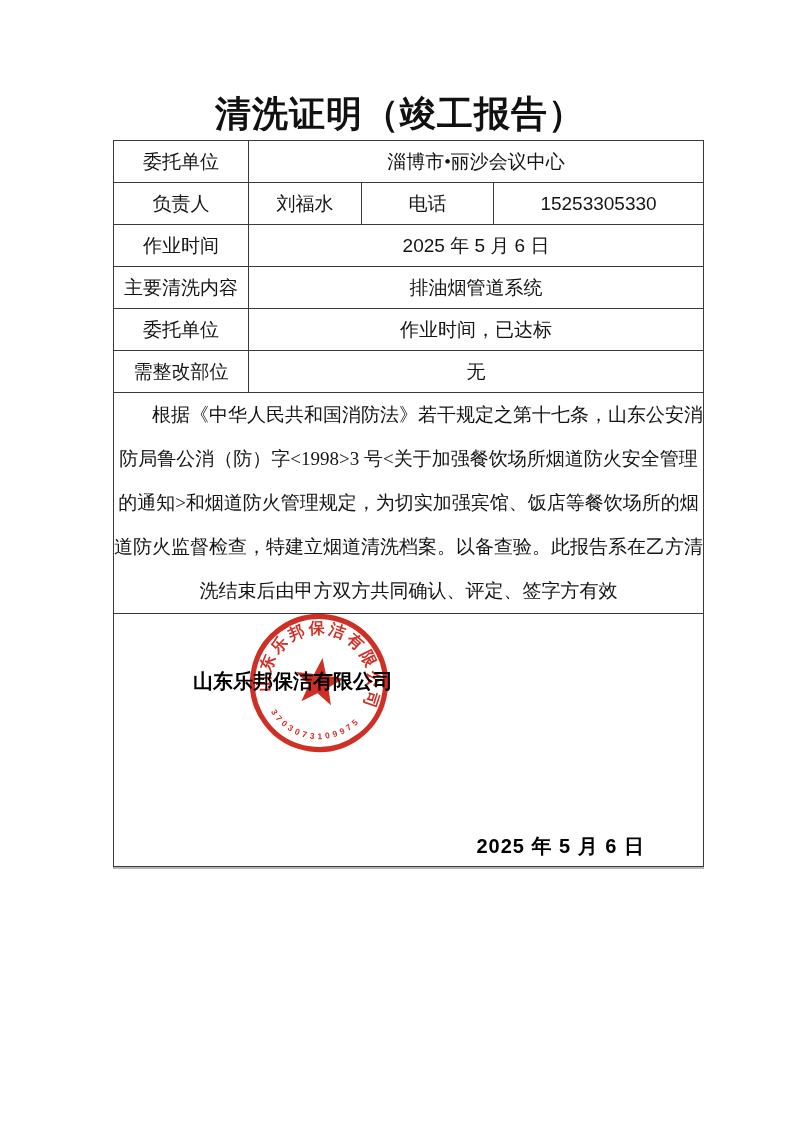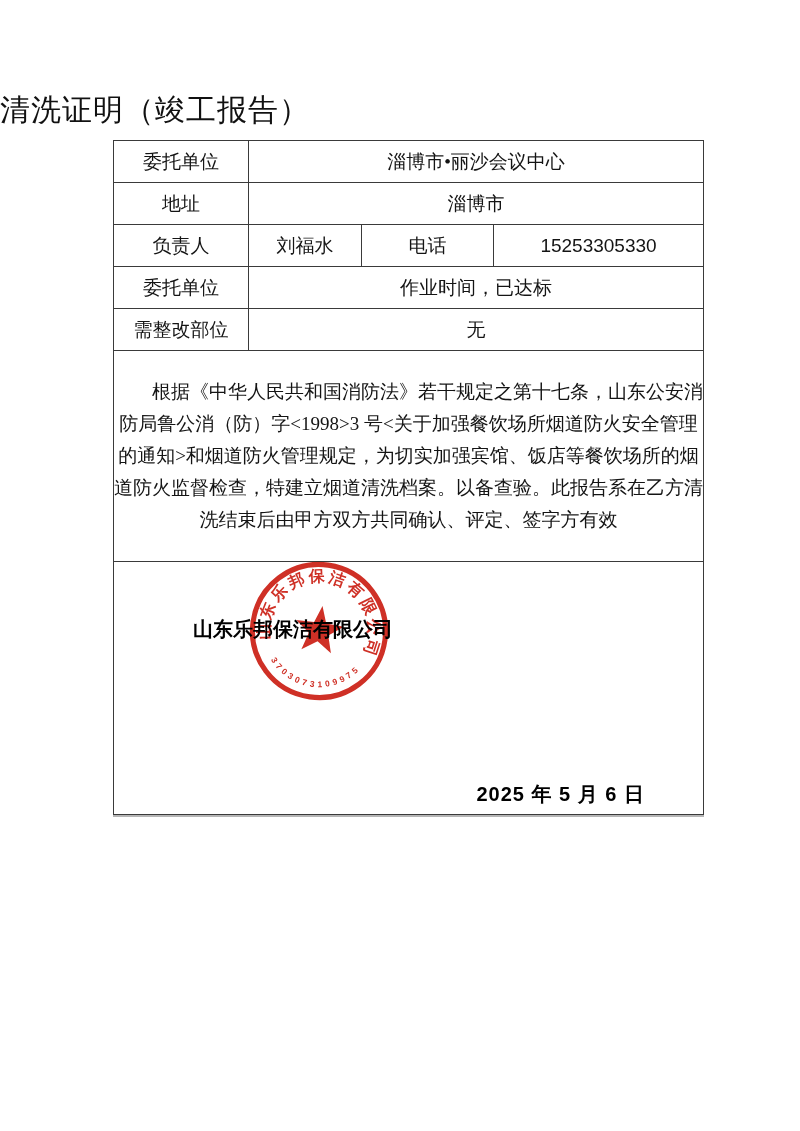--- a/index.html
+++ b/index.html
@@ -2,39 +2,39 @@
 <html><head>
 <meta charset="utf-8">
 <style>
   html,body{margin:0;padding:0;}
   body{
     width:800px;height:1131px;background:#ffffff;position:relative;
     font-family:"Liberation Serif","DejaVu Serif",serif;color:#1c1c1c;
     overflow:hidden;
   }
   .title{
-    position:absolute;top:90px;left:0;right:0;text-align:left;
-    font-size:30px;font-weight:normal;letter-spacing:1px;color:#111;
+    position:absolute;top:90px;left:0;right:0;text-align:center;
+    font-size:36px;font-weight:bold;letter-spacing:1px;color:#111;
   }
   table.cert{
     position:absolute;left:113px;top:140px;width:590px;
     border-collapse:collapse;table-layout:fixed;
     box-shadow:0 2px 0 0 #b5b5b5;
   }
   table.cert td{
     border:1px solid #3a3a3a;text-align:center;vertical-align:middle;
     font-size:19px;padding:0;color:#141414;
   }
   tr.r{height:42px;}
   td.label{font-size:19px;}
   .sans{font-family:"Liberation Sans","DejaVu Sans",sans-serif;margin-top:44px;}
   .phone{font-size:20px;}
   td.statement{
     height:210px;text-align:justify;vertical-align:top;
-    padding:0 10px 0 9px;line-height:32px;font-size:19.5px;
+    padding:0 10px 0 9px;line-height:44px;font-size:19.5px;
     text-indent:2em;text-justify:inter-ideograph;
   }
   td.stamp-cell{height:252px;position:relative;padding:0;}
   .company-line{
     position:absolute;left:79px;top:54px;font-size:20px;font-weight:bold;
     color:#000;white-space:nowrap;z-index:1;
   }
   .stamp{
     position:absolute;left:130px;top:-6px;width:150px;height:150px;
     z-index:2;mix-blend-mode:multiply;transform:rotate(8deg);
@@ -55,28 +55,32 @@
       <col style="width:113px">
       <col style="width:132px">
       <col style="width:210px">
   </colgroup>
   <tbody>
       <tr class="r">
     <td class="label">委托单位</td>
     <td colspan="3">淄博市•丽沙会议中心</td>
   </tr>
   <tr class="r">
-    <td class="label">地址</td>
-    <td colspan="3">淄博市</td>
-  </tr>
-  <tr class="r">
     <td class="label">负责人</td>
     <td>刘福水</td>
     <td>电话</td>
     <td class="sans phone">15253305330</td>
+  </tr>
+  <tr class="r">
+    <td class="label">作业时间</td>
+    <td colspan="3" class="sans phone">2025 年 5 月 6 日</td>
+  </tr>
+  <tr class="r">
+    <td class="label">主要清洗内容</td>
+    <td colspan="3">排油烟管道系统</td>
   </tr>
   <tr class="r">
     <td class="label">委托单位</td>
     <td colspan="3">作业时间，已达标</td>
   </tr>
   <tr class="r">
     <td class="label">需整改部位</td>
     <td colspan="3">无</td>
   </tr>
   <tr>

